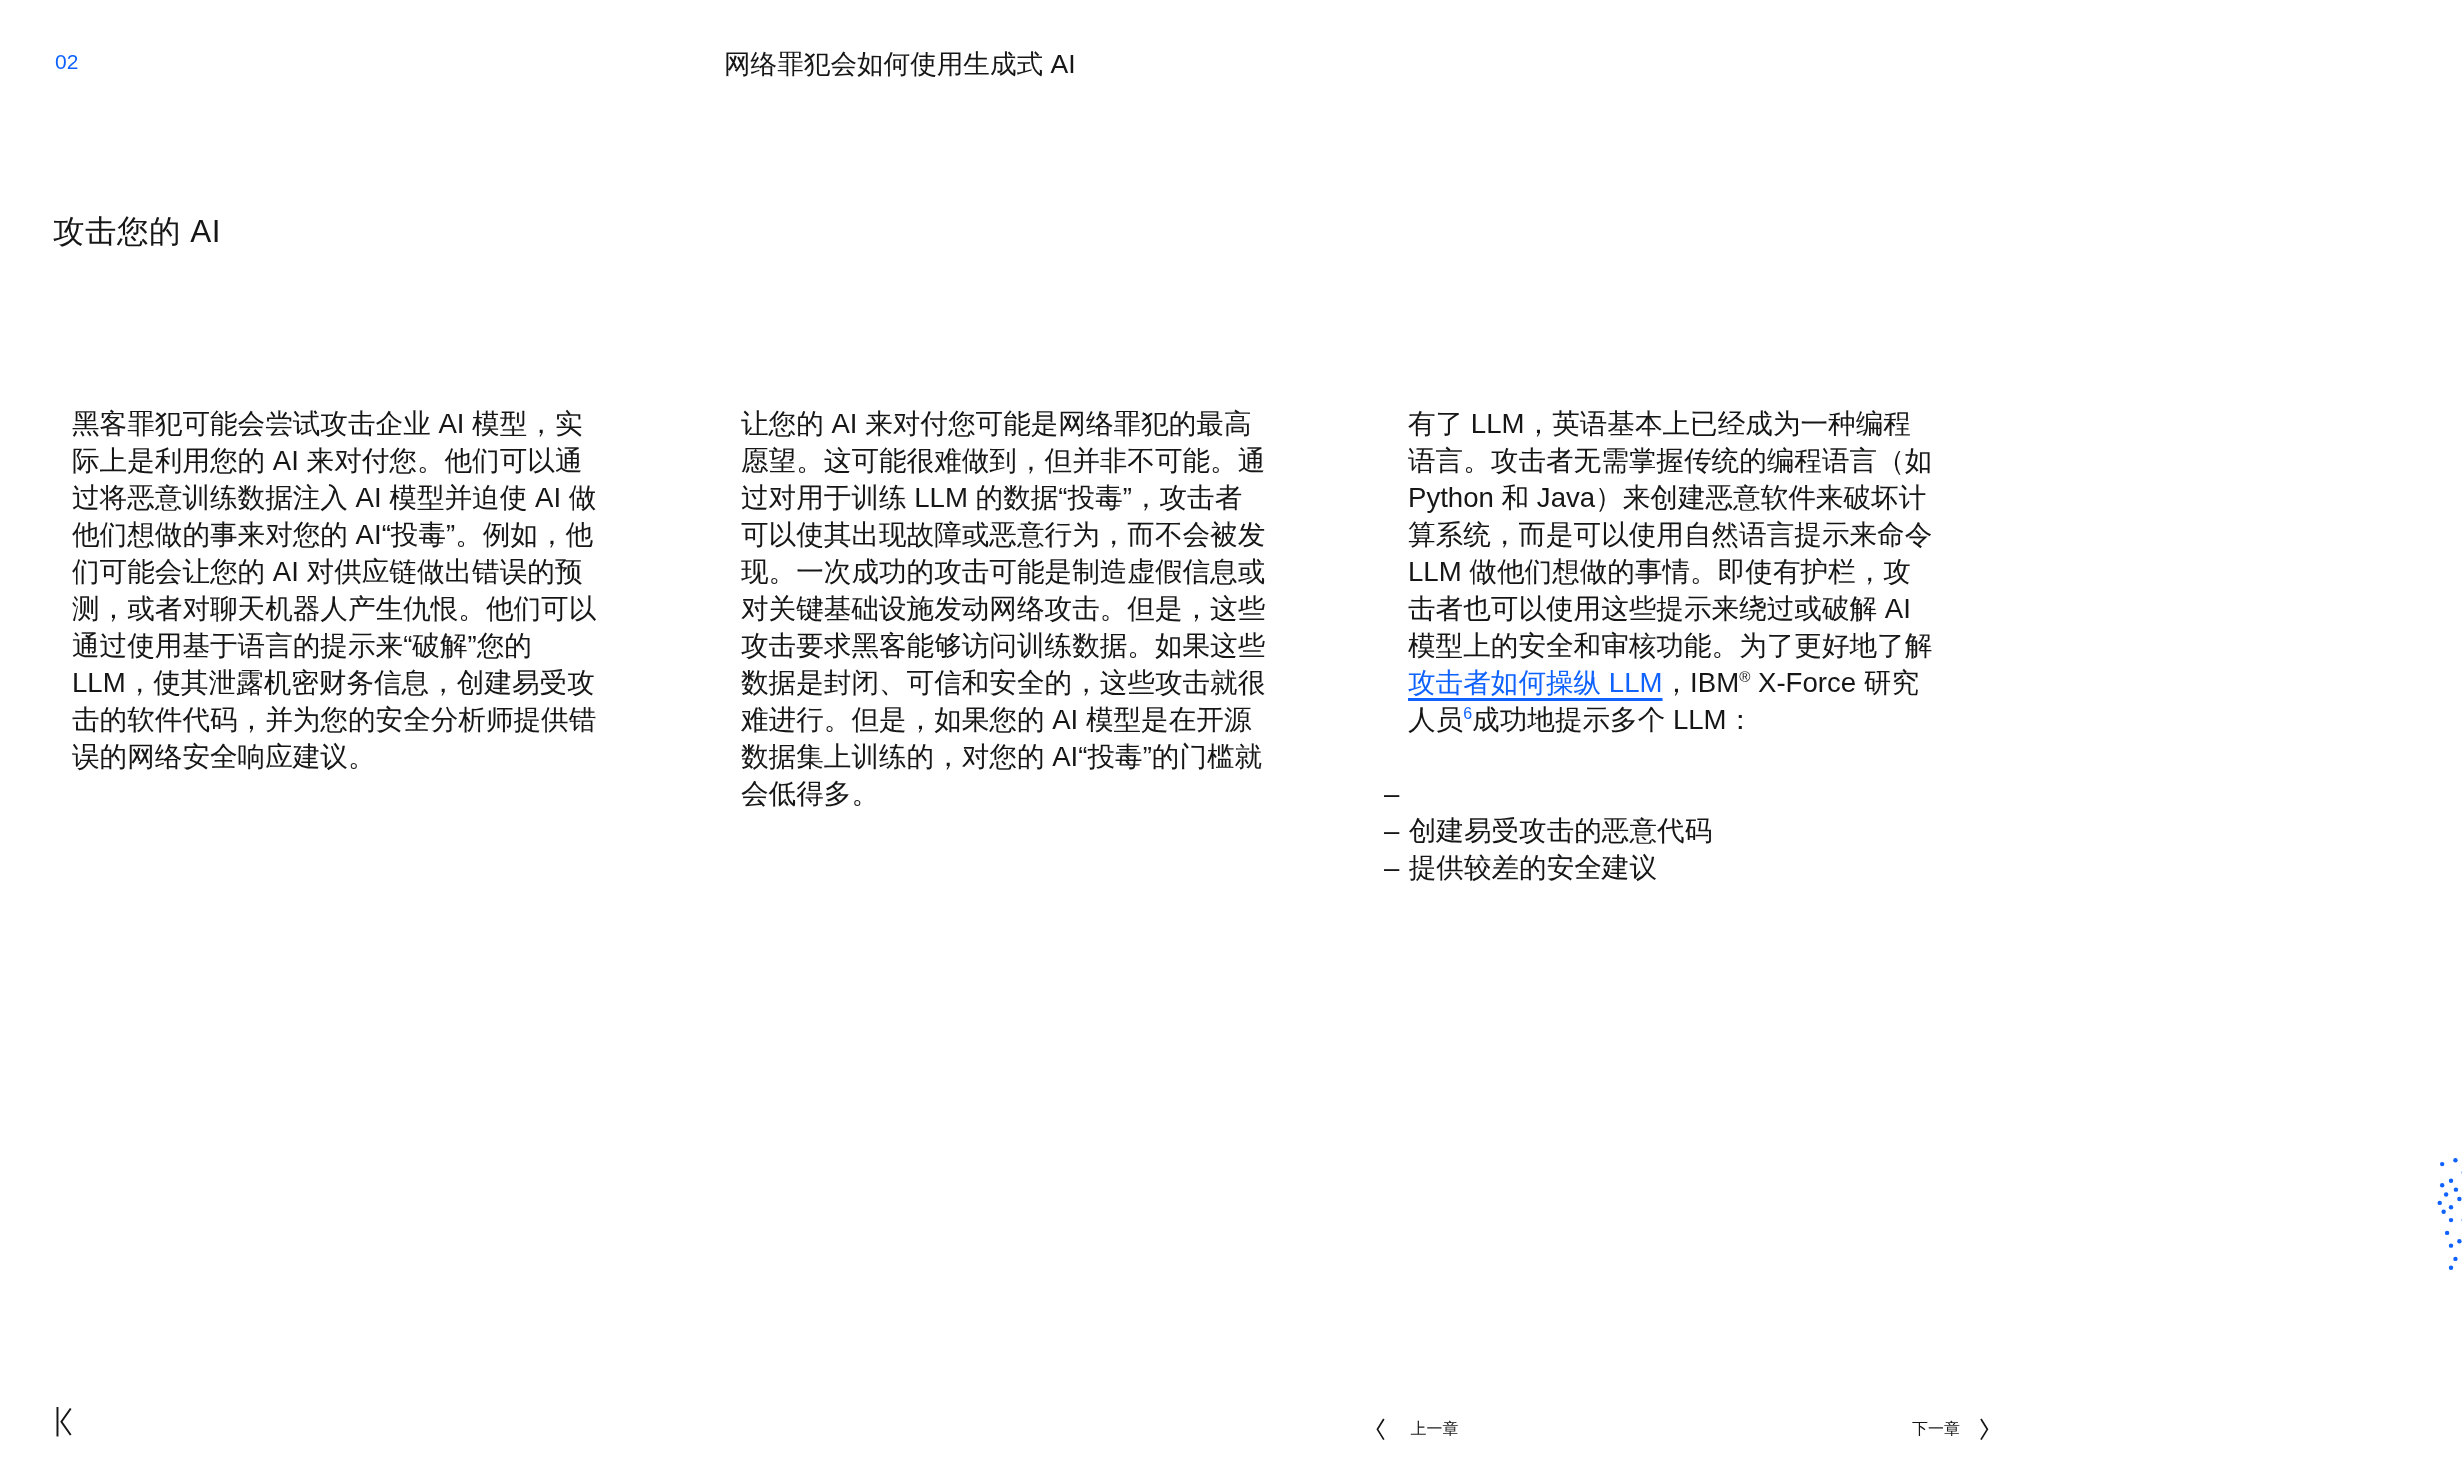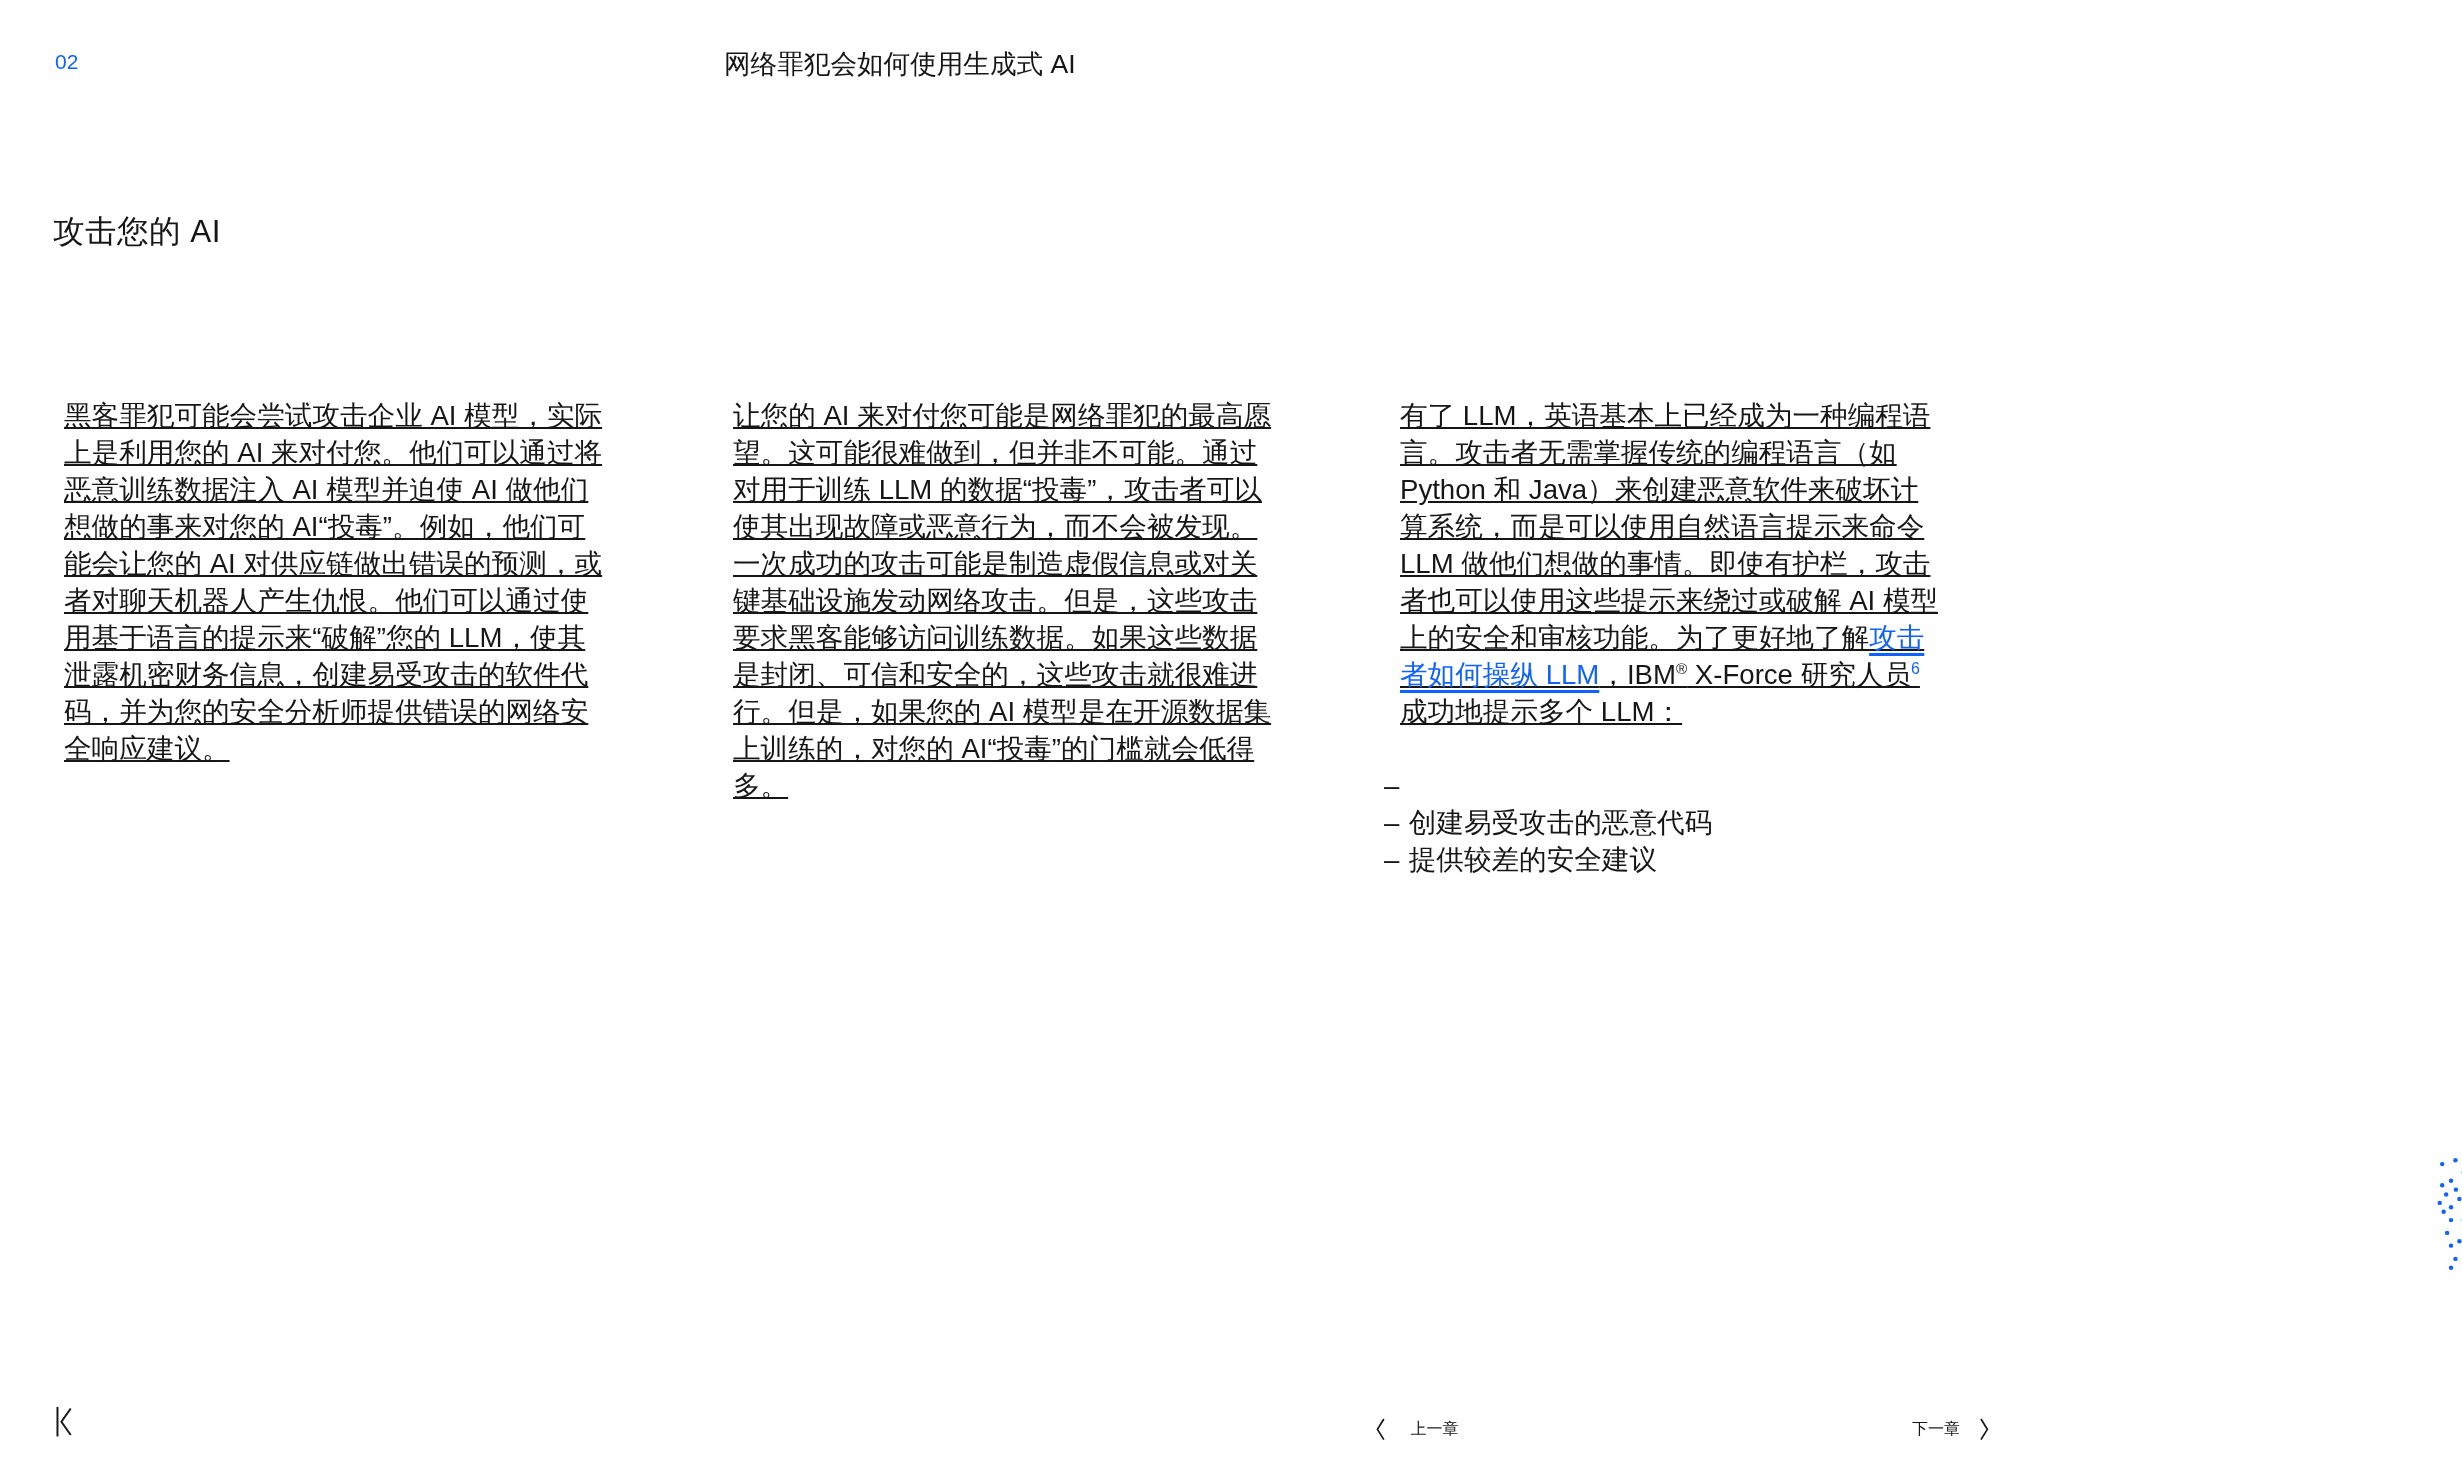--- a/index.html
+++ b/index.html
@@ -36,21 +36,21 @@
     font-size:27.6px;line-height:37px;
     text-align:left;
     color:var(--text);
   }
   .col-1{left:55px;}
   .col-2{left:724px;}
   .col-3{left:1391px;}
   .col h3{
     margin:0;font-size:27.6px;line-height:37px;font-weight:700;display:block;
   }
-  .col p{margin:9px;text-decoration:underline;}
+  .col p{margin:17px;}
   .body-link{
     color:var(--accent);
     text-decoration:underline;
     text-decoration-thickness:2.5px;
     text-underline-offset:5.9px;
     cursor:pointer;
   }
   sup.reg{
     font-size:0.55em;vertical-align:super;line-height:0;
   }

